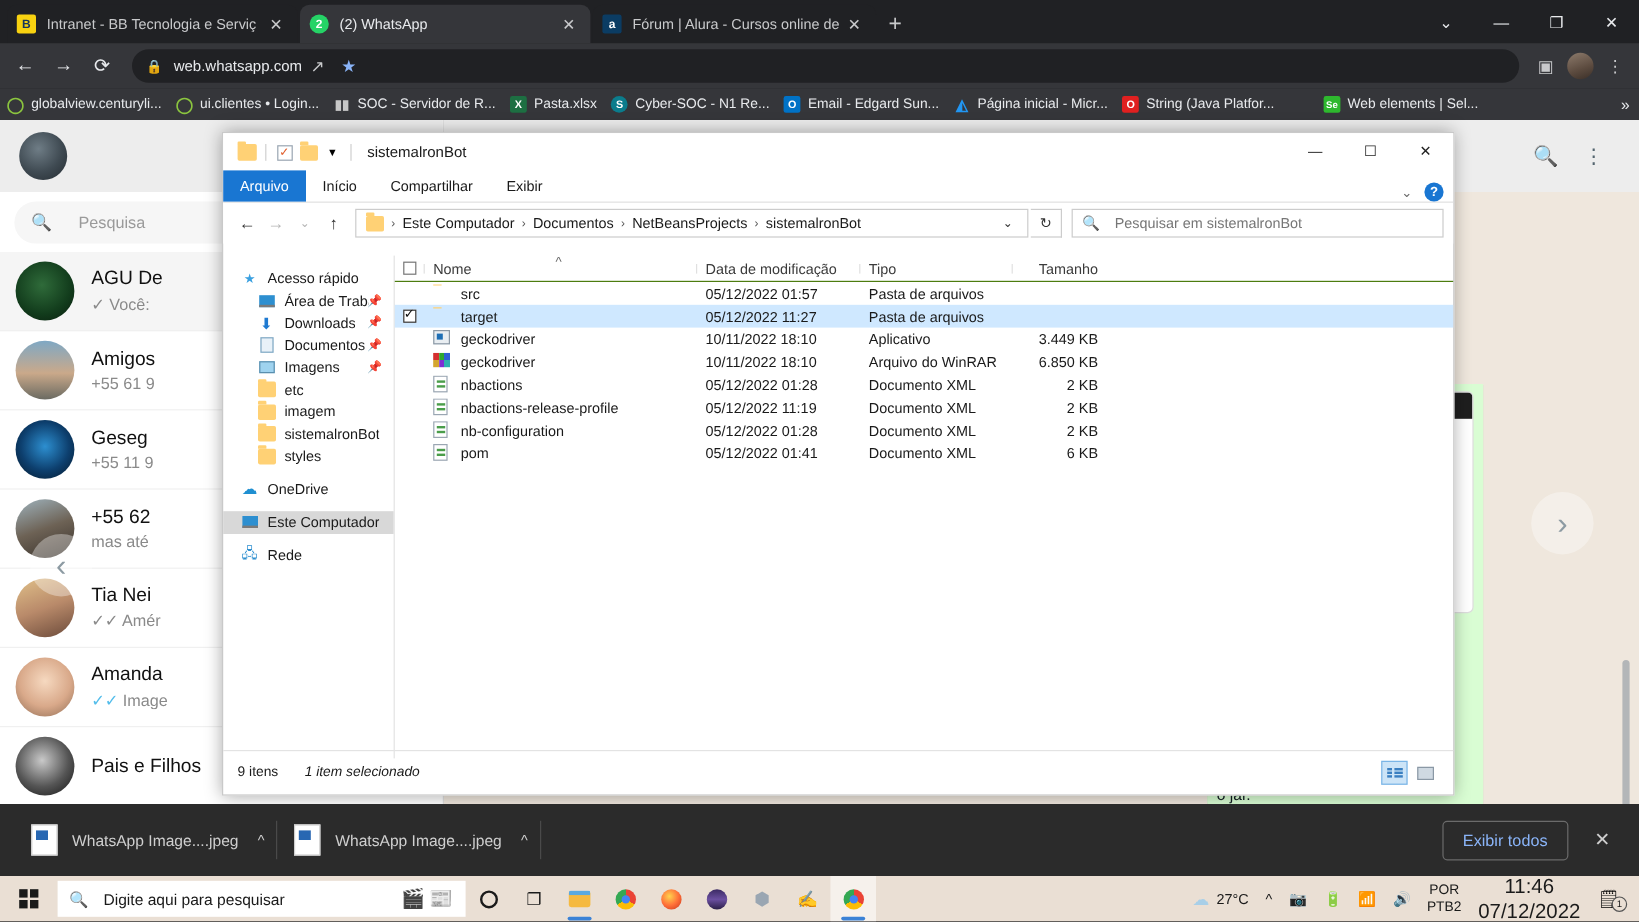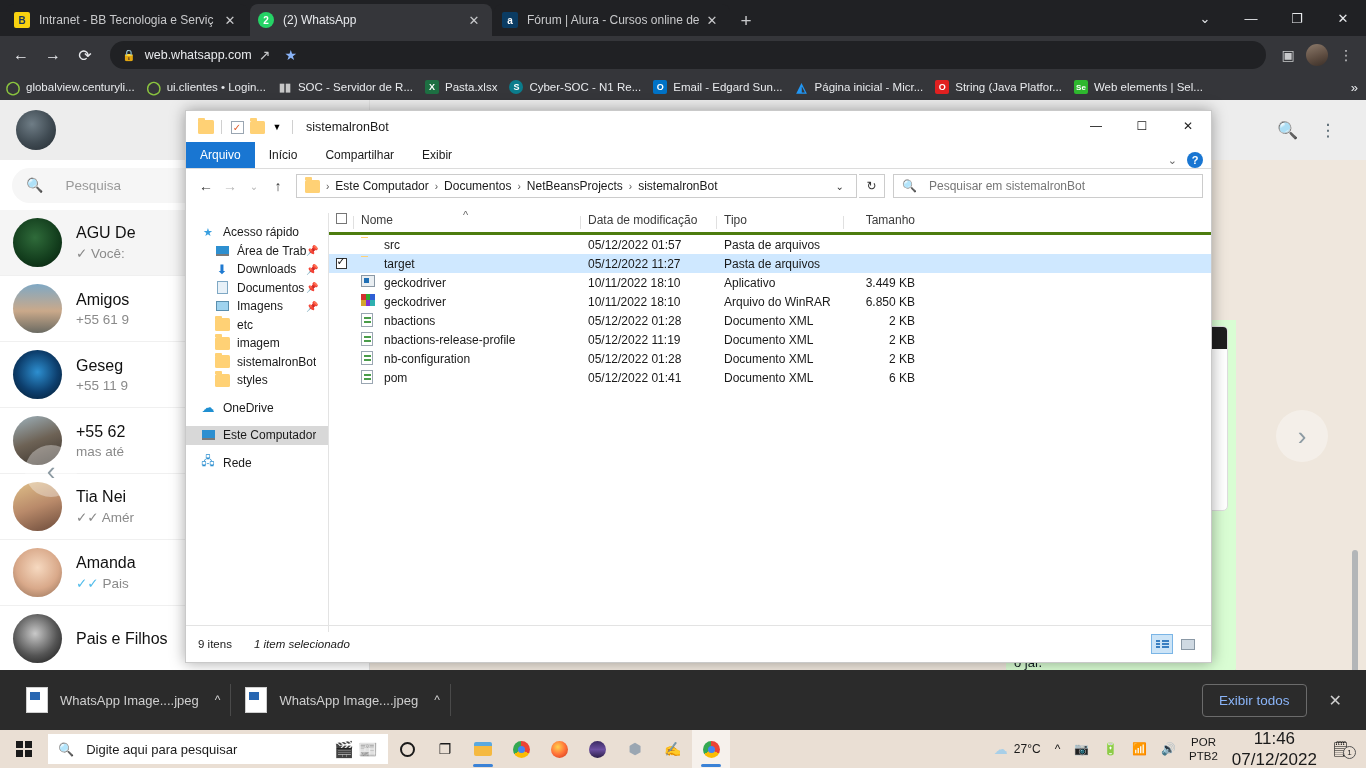--- a/index.html
+++ b/index.html
@@ -131,21 +131,21 @@
   .fe-nav { width:143px; border-right:1px solid #e3e3e3; padding-top:10px; font-size:12px; }
   .nvrow { height:18.5px; display:flex; align-items:center; padding-left:14px; color:#1a1a1a; }
   .nvrow.sel2 { background:#d8d8d8; }
   .nvrow .nvico { width:16px; height:16px; flex:0 0 16px; margin-right:7px;
                   display:flex; align-items:center; justify-content:center; font-size:11px; }
   .nvrow .nvlbl { white-space:nowrap; overflow:hidden; }
   .nvrow .pin { margin-left:auto; margin-right:9px; color:#8a8a8a; font-size:10px; }
   .nvrow.i1 { padding-left:14px; }
   .nvrow.i2 { padding-left:28px; }
   .fe-list { flex:1; position:relative; }
-  .lh { height:22px; display:flex; border-bottom:3px solid #4d7c0f;
+  .lh { height:22px; display:flex; align-items:center; border-bottom:1px solid #4d7c0f;
         font-size:12px; color:#3b3b3b; }
   .lh .cbx { width:24px; display:flex; justify-content:center; }
   .lh .hcell { padding-left:8px; position:relative; }
   .lh .hcell:not(:first-of-type)::before { content:""; position:absolute; left:0; top:3px;
         bottom:3px; width:1px; background:#e0e0e0; }
   .cw-name { width:227px; }
   .cw-date { width:136px; }
   .cw-type { width:127px; }
   .cw-size { width:80px; text-align:right; padding-right:8px; }
   .row { height:19px; display:flex; align-items:center; font-size:12px; color:#1a1a1a; }
@@ -286,21 +286,21 @@
         </div>
       <div class="bm">
           <span class="bmico" style="background:transparent;color:#2196f3;font-size:13px;">◭</span>
           <span>Página inicial - Micr...</span>
         </div>
       <div class="bm">
           <span class="bmico" style="background:#e02020;border-radius:2px;">O</span>
           <span>String (Java Platfor...</span>
         </div>
       <div class="bm">
-          <span class="bmico" style="background:#2eb82e;font-size:8px;">Se</span>
+          <span class="bmico" style="background:#2eb82e;font-size:8px;margin-left:29px;">Se</span>
           <span>Web elements | Sel...</span>
         </div>
       <div class="bm-overflow">»</div>
     </div>
 
     <div class="page">
       <div class="wa-left">
         <div class="wa-header">
           <div class="wa-me"></div>
         </div>
@@ -343,21 +343,21 @@
           <div class="cav" style="background:linear-gradient(160deg,#e0c089 0%,#b98a6a 50%,#6b4a3a 100%);"></div>
           <div class="cbody">
               <div class="cname">Tia Nei</div>
           <div class="cmsg"><span class="tick">✓✓ </span><span>Amér</span></div>
             </div>
         </div>
         <div class="chat">
           <div class="cav" style="background:radial-gradient(circle at 50% 40%,#f6d9c0 0%,#d9a98a 55%,#8d6a52 100%);"></div>
           <div class="cbody">
               <div class="cname">Amanda</div>
-          <div class="cmsg"><span class="tickblue">✓✓ </span><span>Pais</span></div>
+          <div class="cmsg"><span class="tickblue">✓✓ </span><span>Image</span></div>
             </div>
         </div>
         <div class="chat">
           <div class="cav" style="background:radial-gradient(circle at 45% 40%,#c9c9c9 0%,#555 55%,#111 100%);"></div>
           <div class="cbody">
               <div class="cname">Pais e Filhos</div>
             </div>
           <div style="font-size:11px;color:#8a8a8a;padding-right:14px;">07:43</div>
         </div>
       </div>

